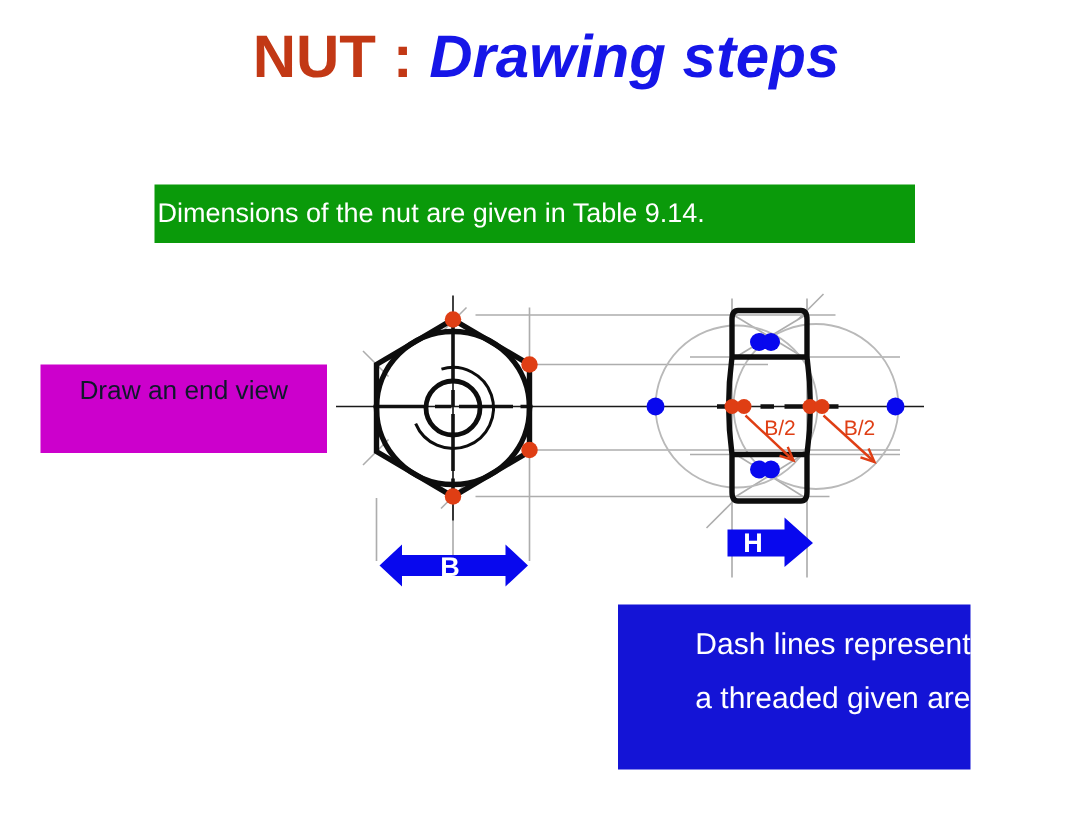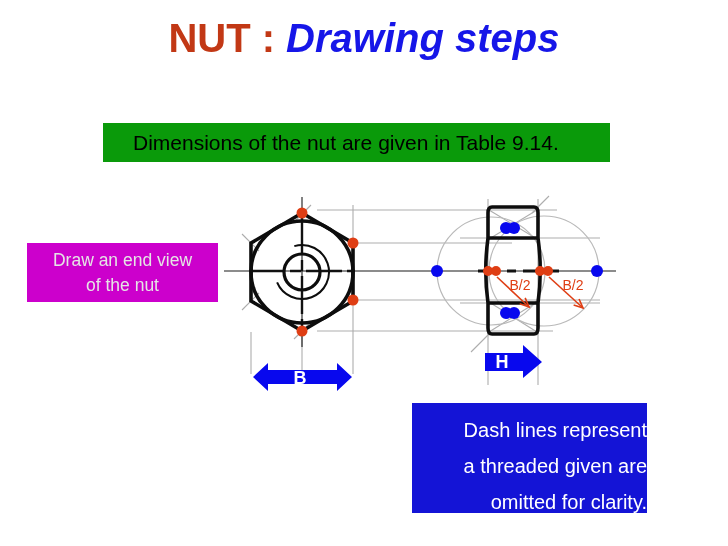--- a/index.html
+++ b/index.html
@@ -10,28 +10,28 @@
   
   .title{
     position:absolute;top:16px;left:0;width:100%;text-align:center;
     font-size:40px;font-weight:bold;letter-spacing:0px;white-space:nowrap;
   }
   .title .t-red{color:var(--title-red,#c23815);text-align:center;}
   .title .t-blue{color:var(--title-blue,#1616e8);margin-left:11px;font-style:italic;}
   
   .banner{
     position:absolute;left:103px;top:123px;width:507px;height:39px;
-    background:var(--banner-green,#0a9a0a);color:#000000;
-    font-size:21px;line-height:39px;padding-left:30px;box-sizing:border-box;
+    background:var(--banner-green,#0a9a0a);color:#ffffff;
+    font-size:18px;line-height:39px;padding-left:2px;box-sizing:border-box;
     white-space:nowrap;
   }
   
   .callout-magenta{
     position:absolute;left:27px;top:243px;width:191px;height:59px;
-    background:var(--magenta,#cc00cc);color:#e5e5e5;text-align:center;
+    background:var(--magenta,#cc00cc);color:#0f172a;text-align:center;
     font-size:17.5px;line-height:25px;padding-top:5px;box-sizing:border-box;
   }
   
   .callout-blue{
     position:absolute;left:412px;top:403px;width:235px;height:110px;
     background:var(--callout-blue,#1414d6);color:#ffffff;
     font-size:20px;line-height:36px;padding:9px 0 0 15px;box-sizing:border-box;text-align:right;
   }
   
   #drawing{position:absolute;left:0;top:0;width:728px;height:546px;}
@@ -151,22 +151,20 @@
     <g>
       <polygon class="arr-blue" points="253,377 268,363 268,370 337,370 337,363 352,377 337,391 337,384 268,384 268,391"></polygon>
       <text class="lbl-w" x="300" y="384" text-anchor="middle">B</text>
       <polygon class="arr-blue" points="485,353 523,353 523,345 542,362 523,378 523,371 485,371"></polygon>
       <text class="lbl-w" x="502" y="368" text-anchor="middle" font-size="17">H</text>
     </g>
   </svg>
 
   <div class="callout-magenta">
     <div>Draw an end view</div>
-    <div>of the nut</div>
   </div>
 
   <div class="callout-blue">
     <div>Dash lines represent</div>
     <div>a threaded given are</div>
-    <div>omitted for clarity.</div>
   </div>
 
 </div>
 
 </body></html>

